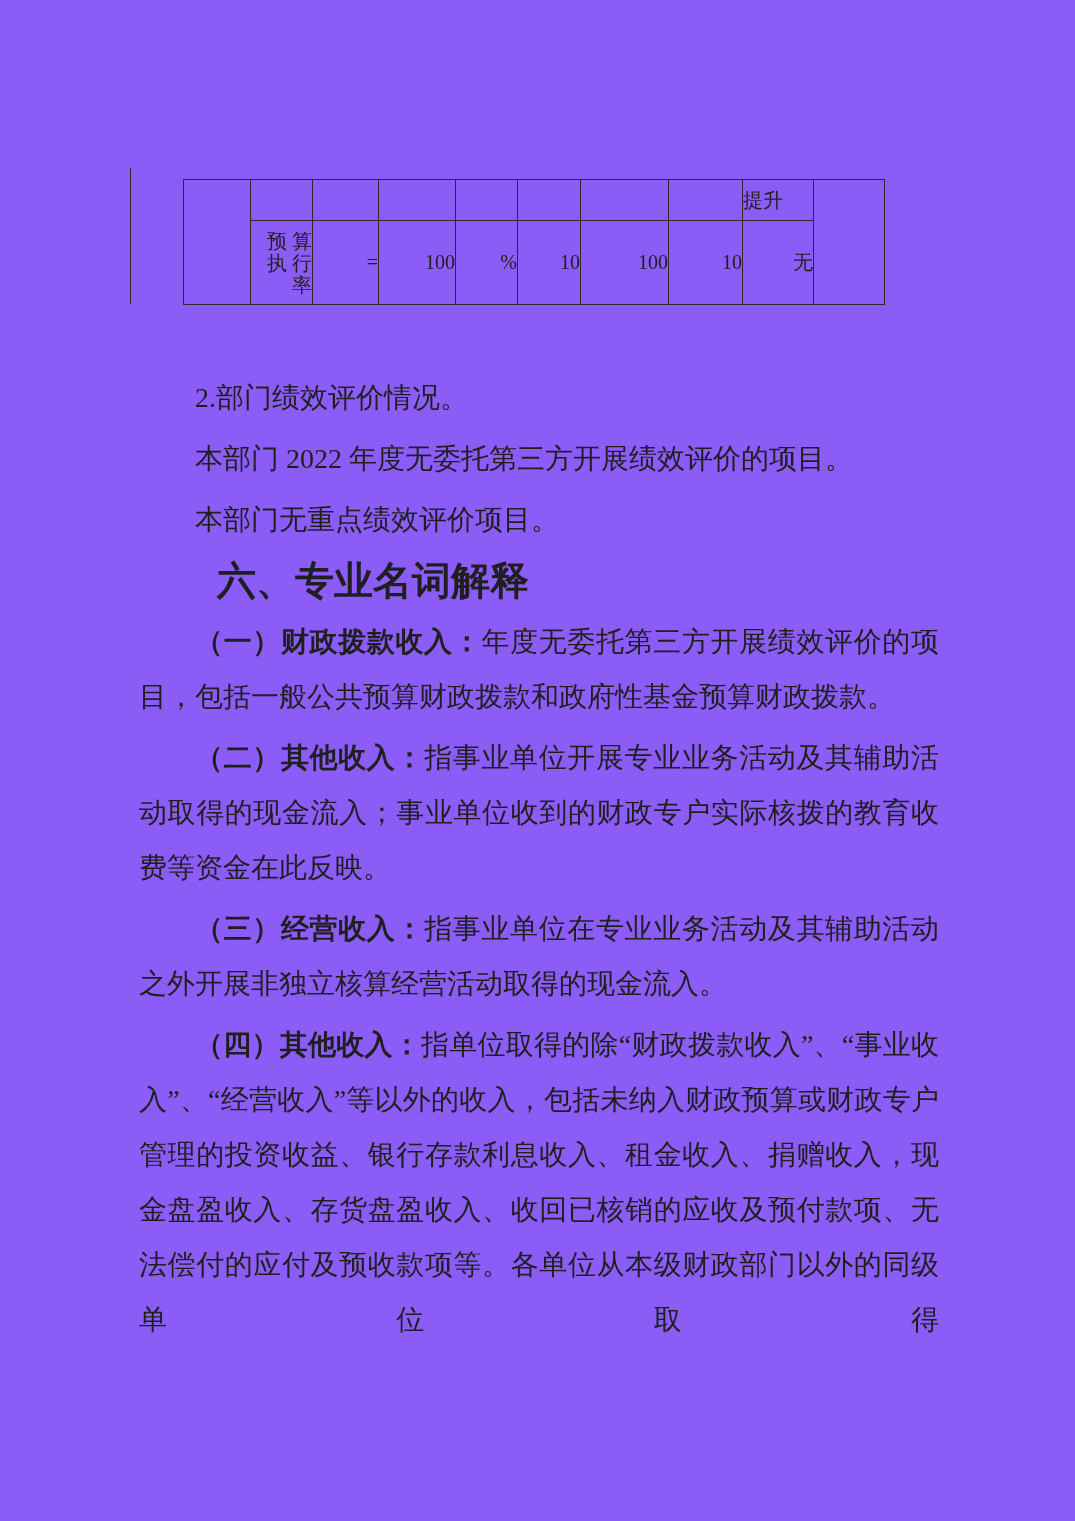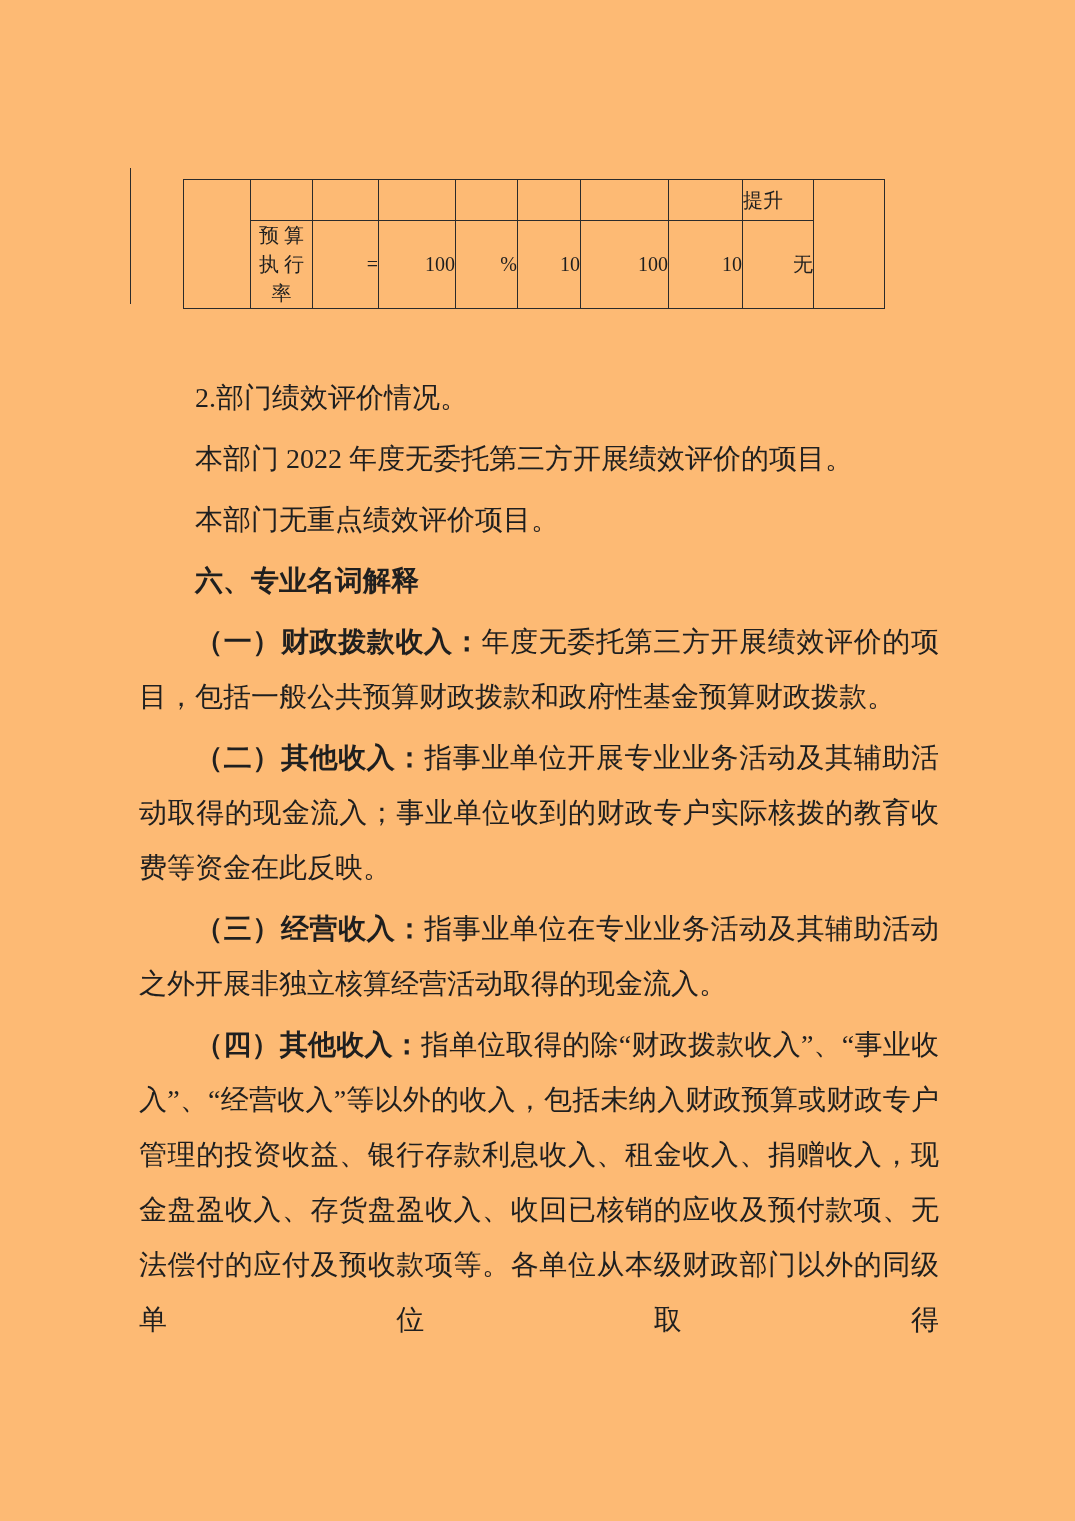--- a/index.html
+++ b/index.html
@@ -4,21 +4,21 @@
 <style>
   html, body {
     margin: 0;
     padding: 0;
     background: #ffffff;
   }
   .page {
     position: relative;
     width: 1075px;
     height: 1521px;
-    background: #fdba74;
+    background: #8b5cf6;
     overflow: hidden;
     font-family: "Liberation Serif", "DejaVu Serif", serif;
     color: #1f1f1f;
   }
   
   .left-rule {
     position: absolute;
     left: 130px;
     top: 168px;
     width: 1px;
@@ -39,23 +39,23 @@
     padding: 0;
     font-size: 20px;
     color: #1f1f1f;
     vertical-align: middle;
     overflow: hidden;
   }
   tr.r1 { height: 41px; }
   tr.r2 { height: 84px; }
   td.metric {
     white-space: pre-line;
-    line-height: 29px;
+    line-height: 22px;
     padding: 2px 4px 2px 8px;
-    text-align: center;
+    text-align: right;
   }
   td.rise { text-align: left; padding-left: 9px; }
   td.num  { font-size: 24px; }
   td.alignR { text-align: right; padding-right: 8px; }
   td.alignL { text-align: right;  padding-left: 7px; }
   td.eq { text-align: right; padding-right: 6px; font-size: 24px; }
   td.none { text-align: right; padding-right: 10px; }
   
   .body-text {
     position: absolute;
@@ -69,21 +69,21 @@
   .body-text p {
     margin: 6px;
     text-indent: 2em;
   }
   .body-text p.cont {
     text-align-last: justify;
   }
   .heading {
     font-family: "Liberation Sans", "DejaVu Sans", sans-serif;
     font-weight: bold;
-    font-size: 28px;
+    font-size: 39px;
   }
   b.lead { font-weight: bold; }
 </style>
 </head>
 <body>
 
 <div class="page">
 
   <div class="left-rule"></div>
 

